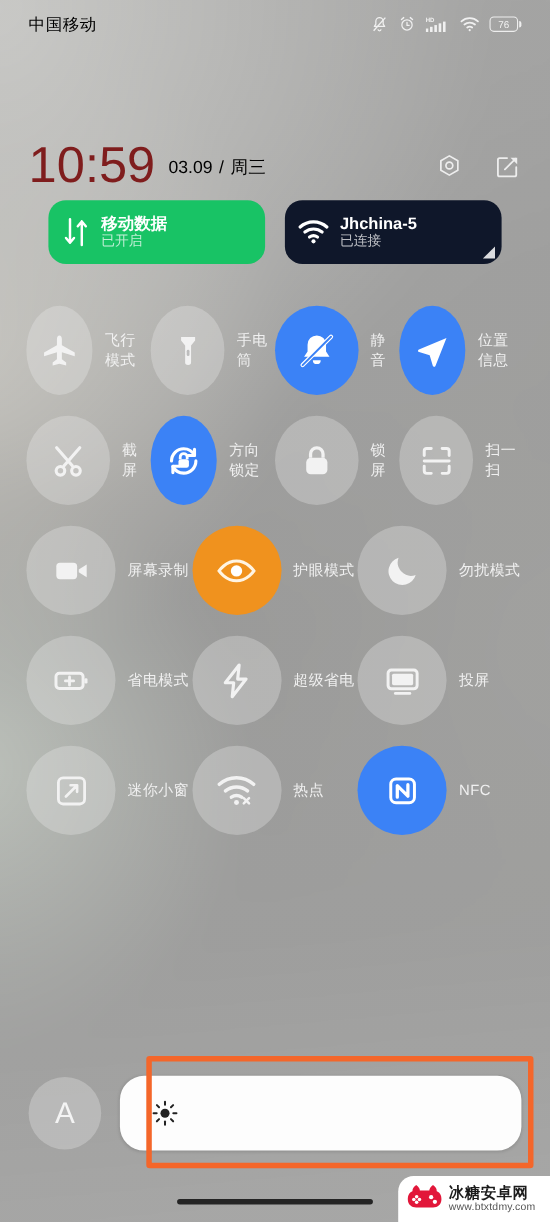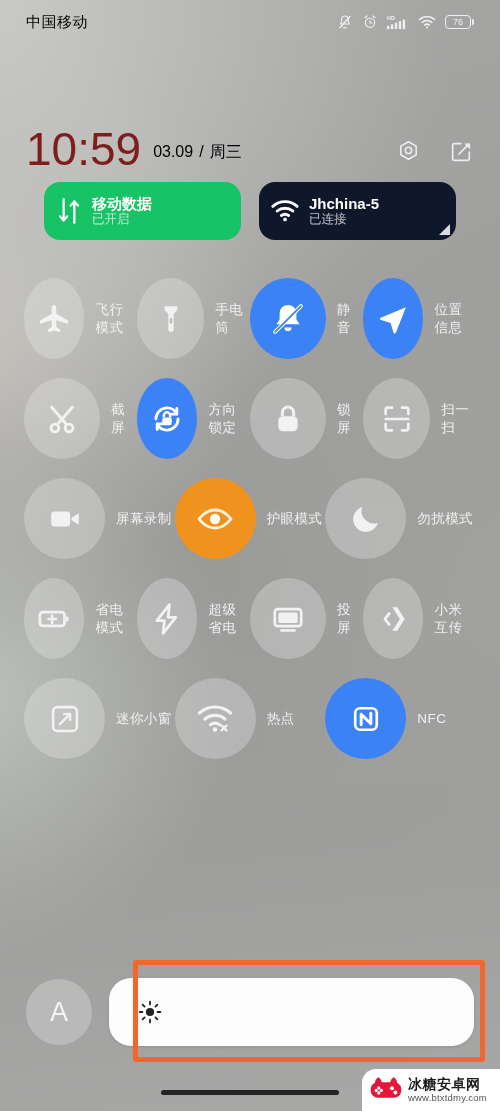--- a/index.html
+++ b/index.html
@@ -374,29 +374,20 @@
       </div>
       <div class="tile">
         <div class="tcircle">
           <svg width="36" height="36" viewBox="0 0 24 24">
             <rect x="3.2" y="5.4" width="17.6" height="11.4" rx="2" fill="none" stroke="#f2f2f2" stroke-width="1.8"></rect>
             <rect x="5.6" y="7.6" width="12.8" height="7" rx="1" fill="#f2f2f2"></rect>
             <line x1="7.6" y1="19.6" x2="16.4" y2="19.6" stroke="#f2f2f2" stroke-width="1.7" stroke-linecap="round"></line>
           </svg>
         </div>
         <div class="tlabel">投屏</div>
-      </div>
-      <div class="tile">
-        <div class="tcircle">
-          <svg width="36" height="36" viewBox="0 0 24 24">
-            <path d="M11.6 4.2h3.2l5 7.8-5 7.8h-3.2l5-7.8z" fill="#f2f2f2"></path>
-            <path d="M9.4 8.4L6.6 12l2.8 3.6" fill="none" stroke="#f2f2f2" stroke-width="1.9" stroke-linecap="round" stroke-linejoin="round"></path>
-          </svg>
-        </div>
-        <div class="tlabel">小米互传</div>
       </div>
     </div>
 
     <div class="grow">
       <div class="tile">
         <div class="tcircle">
           <svg width="34" height="34" viewBox="0 0 24 24">
             <rect x="3.6" y="3.6" width="16.8" height="16.8" rx="3" fill="none" stroke="#f2f2f2" stroke-width="1.8"></rect>
             <path d="M8.4 15.6L15.6 8.4M15.6 8.4h-4.2M15.6 8.4v4.2" fill="none" stroke="#f2f2f2" stroke-width="1.7" stroke-linecap="round" stroke-linejoin="round"></path>
           </svg>

